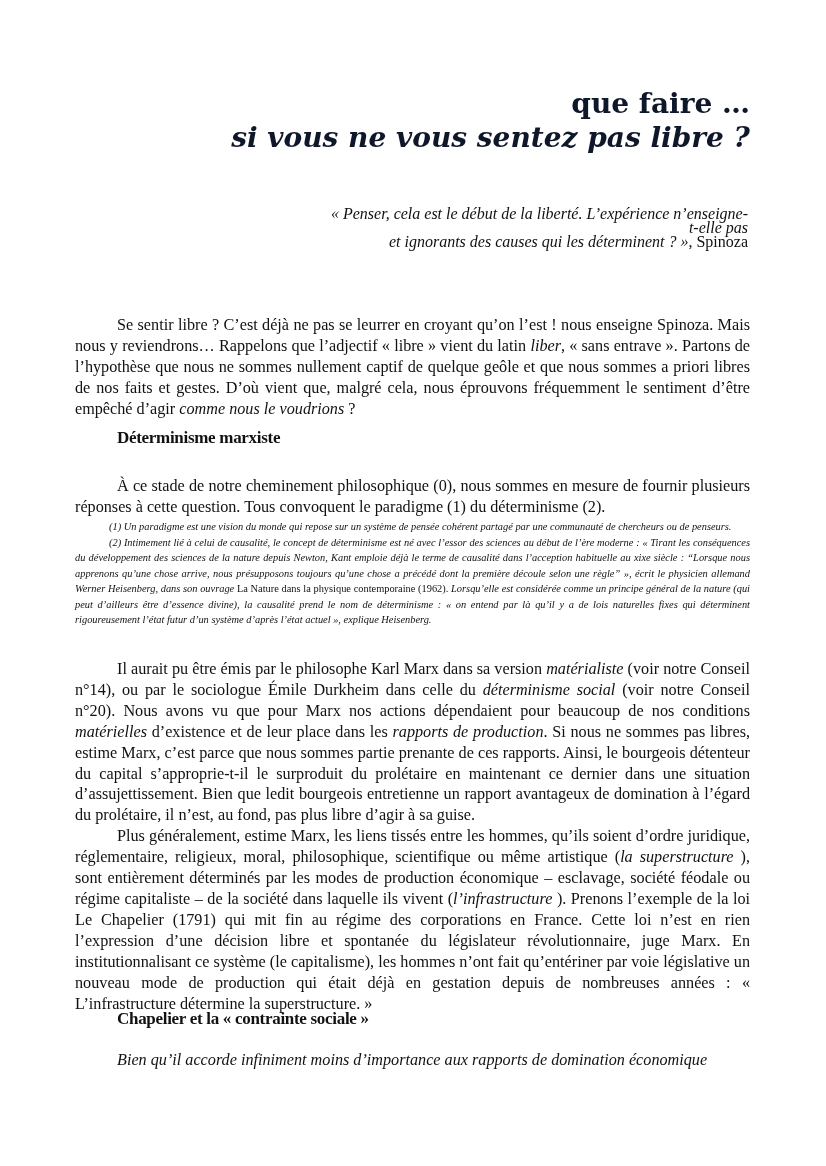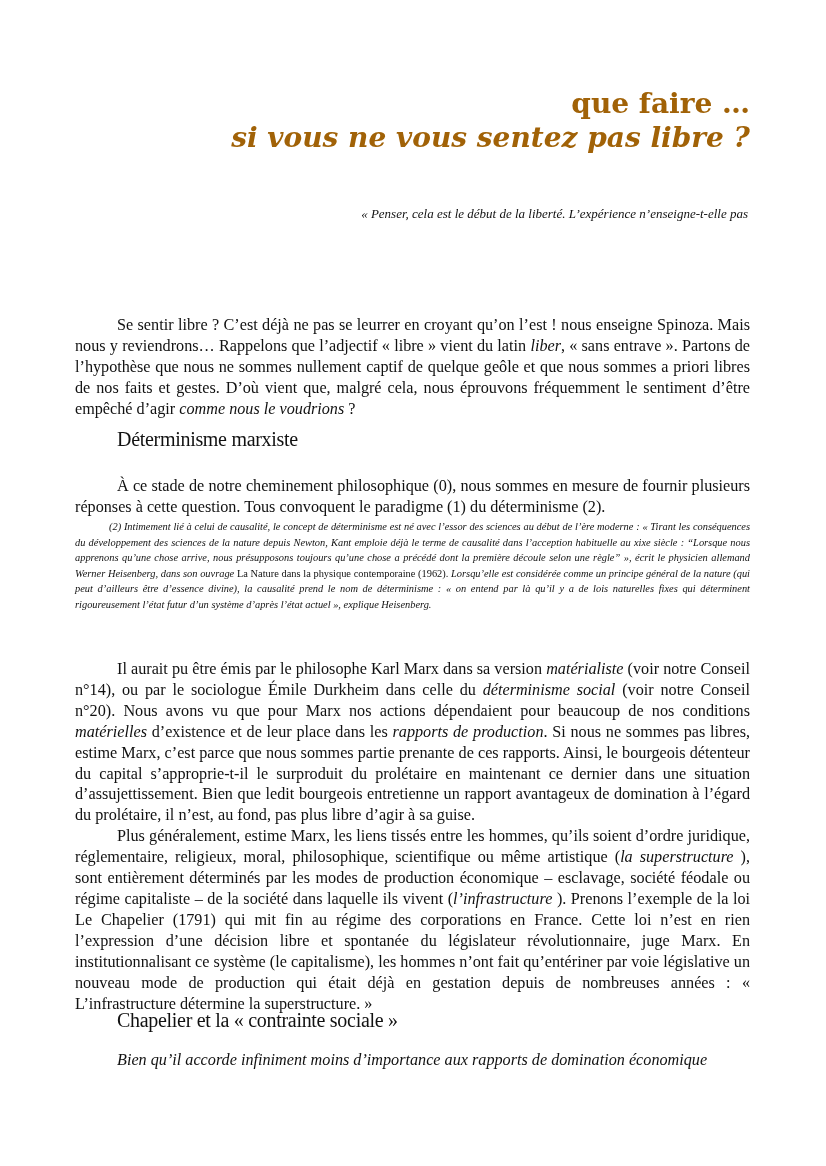--- a/index.html
+++ b/index.html
@@ -1,62 +1,64 @@
 <!DOCTYPE html>
 <html><head>
 <meta charset="utf-8">
 <style>
   html, body { margin: 0; padding: 0; background: #ffffff; }
   body { width: 826px; height: 1166px; position: relative; overflow: hidden;
          font-family: "Liberation Serif", "DejaVu Serif", serif; color: #111; }
   .title { position: absolute; right: 76px; text-align: right;
            font-family: "DejaVu Serif", "Liberation Serif", serif; font-weight: bold;
-           color: #a16207; font-size: 28px; letter-spacing: 0px; line-height: 1; white-space: nowrap; }
+           color: #0f172a; font-size: 28px; letter-spacing: 0px; line-height: 1; white-space: nowrap; }
   #title-1 { top: 90px; }
   #title-2 { top: 124px; font-style: italic; }
   .epigraph { position: absolute; top: 207px; right: 78px; width: 420px; text-align: right;
-              font-size: 13px; line-height: 14px; font-style: italic; }
+              font-size: 16px; line-height: 14px; font-style: italic; }
   .epigraph .author { font-style: normal; }
   .text { position: absolute; left: 75px; width: 675px; font-size: 16.2px; line-height: 20.9px; text-align: justify; }
   .indent { text-indent: 42px; }
   .text p { margin: 0; }
-  .heading { position: absolute; left: 117px; font-weight: normal; font-size: 20px; letter-spacing: -0.3px; }
+  .heading { position: absolute; left: 117px; font-weight: bold; font-size: 17px; letter-spacing: -0.3px; }
   .notes { position: absolute; left: 75px; width: 675px; font-size: 10.4px; line-height: 15.5px; font-style: italic; text-align: justify; }
   .notes p { margin: 0; text-indent: 34px; }
   .notes .up { font-style: normal; }
   em { font-style: italic; font-family: Liberation Serif, serif; }
   #p1 { top: 315px; }
   #h1 { top: 428px; }
   #p2 { top: 476px; }
   #notes { top: 519px; }
   #p3 { top: 659px; }
   #h2 { top: 1009px; }
   #p4 { top: 1050px; font-style: italic; }
 </style>
 </head>
 <body>
 
 <div class="title" id="title-1">que faire …</div>
 <div class="title" id="title-2">si vous ne vous sentez pas libre ?</div>
 
 <div class="epigraph">
   <div>« Penser, cela est le début de la liberté. L’expérience n’enseigne-t-elle pas</div>
+  <div><span>et ignorants des causes qui les déterminent ? »</span><span class="author">, Spinoza</span></div>
 </div>
 
 <div class="text" id="p1">
   <p class="indent"><span>Se sentir libre ? C’est déjà ne pas se leurrer en croyant qu’on l’est ! nous enseigne Spinoza. Mais nous y reviendrons… Rappelons que l’adjectif « libre » vient du latin </span><em>liber</em><span>,  « sans entrave ». Partons de l’hypothèse que nous ne sommes nullement captif de quelque geôle et que nous sommes a priori libres de nos faits et gestes. D’où vient que, malgré cela, nous éprouvons fréquemment le sentiment d’être empêché d’agir </span><em>comme nous le voudrions</em><span>  ?</span></p>
 </div>
 
 <div class="heading" id="h1">Déterminisme marxiste</div>
 
 <div class="text" id="p2">
   <p class="indent">À ce stade de notre cheminement philosophique (0), nous sommes en mesure de fournir plusieurs réponses à cette question. Tous convoquent le paradigme (1) du déterminisme (2).</p>
 </div>
 
 <div class="notes" id="notes">
+  <p>(1) Un paradigme est une vision du monde qui repose sur un système de pensée cohérent partagé par une communauté de chercheurs ou de penseurs.</p>
   <p><span>(2) Intimement lié à celui de causalité, le concept de déterminisme est né avec l’essor des sciences au début de l’ère moderne : « Tirant les conséquences du développement des sciences de la nature depuis Newton, Kant emploie déjà le terme de causalité dans l’acception habituelle au xixe siècle : “Lorsque nous apprenons qu’une chose arrive, nous présupposons toujours qu’une chose a précédé dont la première découle selon une règle” », écrit le physicien allemand Werner Heisenberg, dans son ouvrage </span><span class="up">La Nature dans la physique contemporaine (1962).</span><span> Lorsqu’elle est considérée comme un principe général de la nature (qui peut d’ailleurs être d’essence divine), la causalité prend le nom de déterminisme : « on entend par là qu’il y a de lois naturelles fixes qui déterminent rigoureusement l’état futur d’un système d’après l’état actuel », explique Heisenberg.</span></p>
 </div>
 
 <div class="text" id="p3">
   <p class="indent"><span>Il aurait pu être émis par le philosophe Karl Marx dans sa version </span><em>matérialiste</em><span>  (voir notre Conseil n°14), ou par le sociologue Émile Durkheim dans celle du </span><em>déterminisme social</em><span>  (voir notre Conseil n°20). Nous avons vu que pour Marx nos actions dépendaient pour beaucoup de nos conditions </span><em>matérielles</em><span> d’existence et de leur place dans les </span><em>rapports de production</em><span>. Si nous ne sommes pas libres, estime Marx, c’est parce que nous sommes partie prenante de ces rapports. Ainsi, le bourgeois détenteur du capital s’approprie-t-il le surproduit du prolétaire en maintenant ce dernier dans une situation d’assujettissement. Bien que ledit bourgeois entretienne un rapport avantageux de domination à l’égard du prolétaire, il n’est, au fond, pas plus libre d’agir à sa guise.</span></p>
   <p class="indent"><span>Plus généralement, estime Marx, les liens tissés entre les hommes, qu’ils soient d’ordre juridique, réglementaire, religieux, moral, philosophique, scientifique ou même artistique (</span><em>la superstructure</em><span> ), sont entièrement déterminés  par les modes de production économique – esclavage, société féodale ou régime capitaliste – de la société dans laquelle ils vivent (</span><em>l’infrastructure</em><span> ). Prenons l’exemple de la loi Le Chapelier (1791) qui mit fin au régime des corporations en France. Cette loi n’est en rien l’expression d’une décision libre et spontanée du législateur révolutionnaire, juge Marx. En institutionnalisant ce système (le capitalisme), les hommes n’ont fait qu’entériner par voie législative un nouveau mode de production qui était déjà en gestation depuis de nombreuses années : « L’infrastructure détermine la superstructure. »</span></p>
 </div>
 
 <div class="heading" id="h2">Chapelier et la « contrainte sociale »</div>
 

